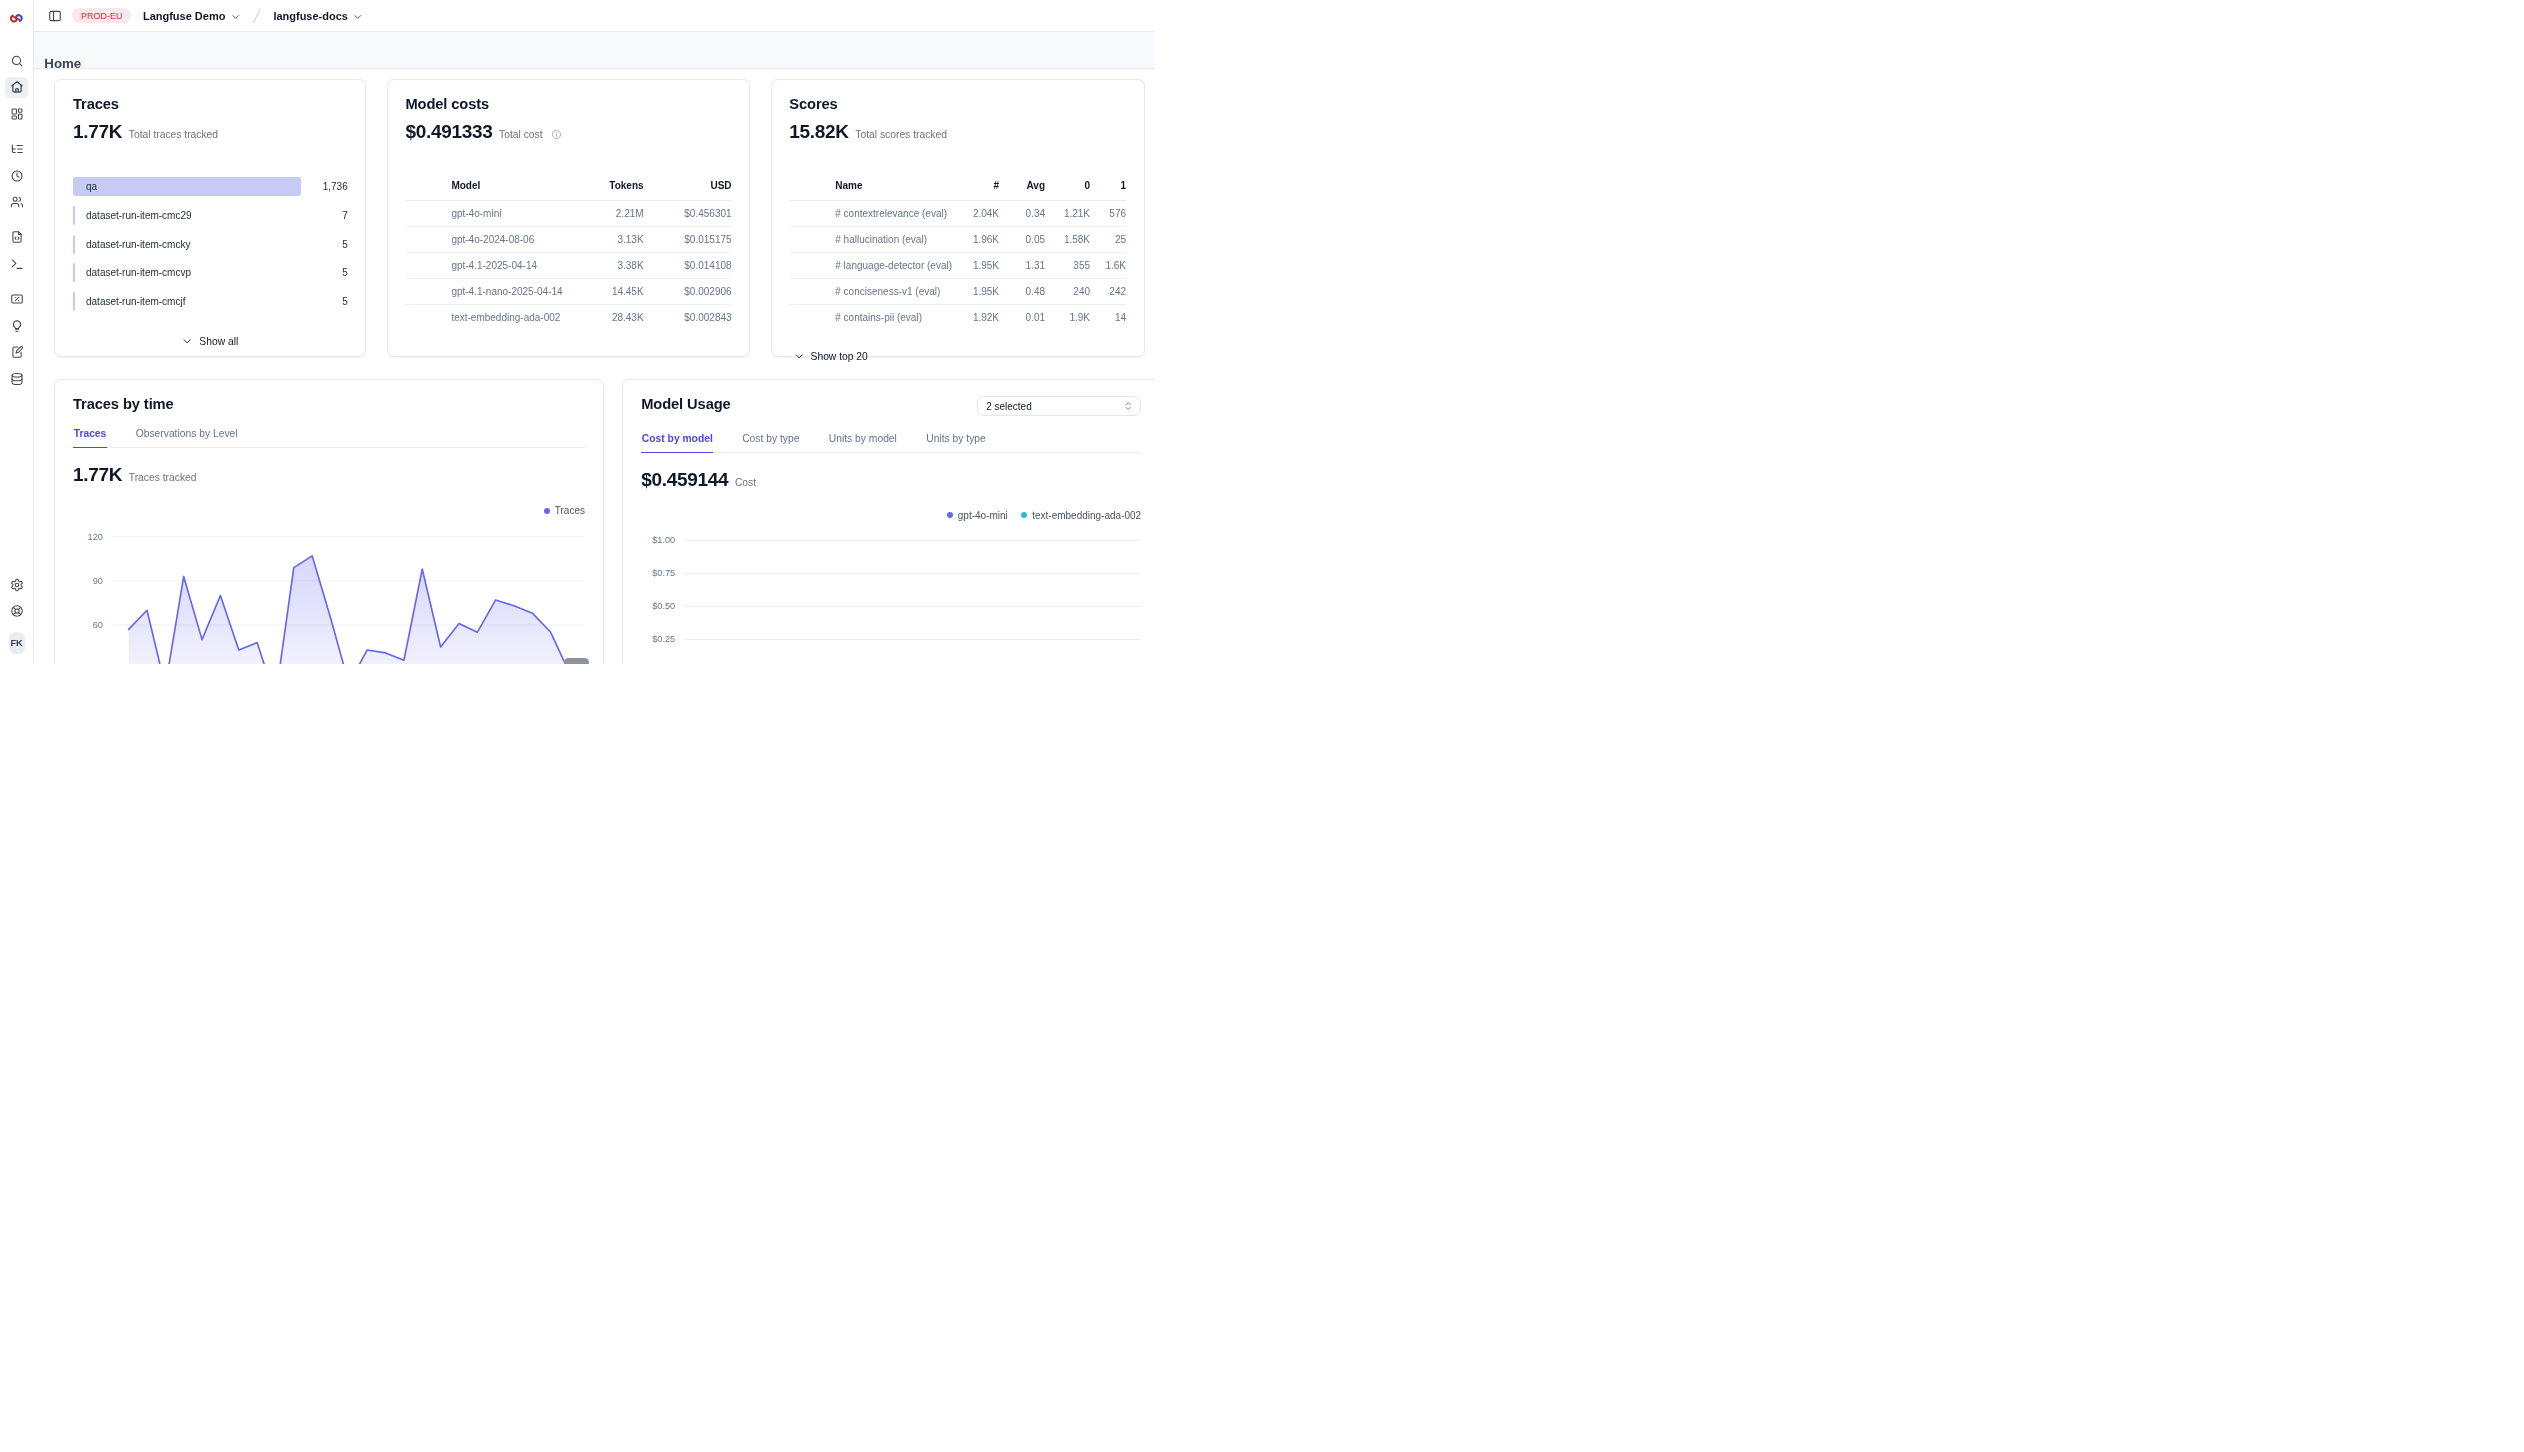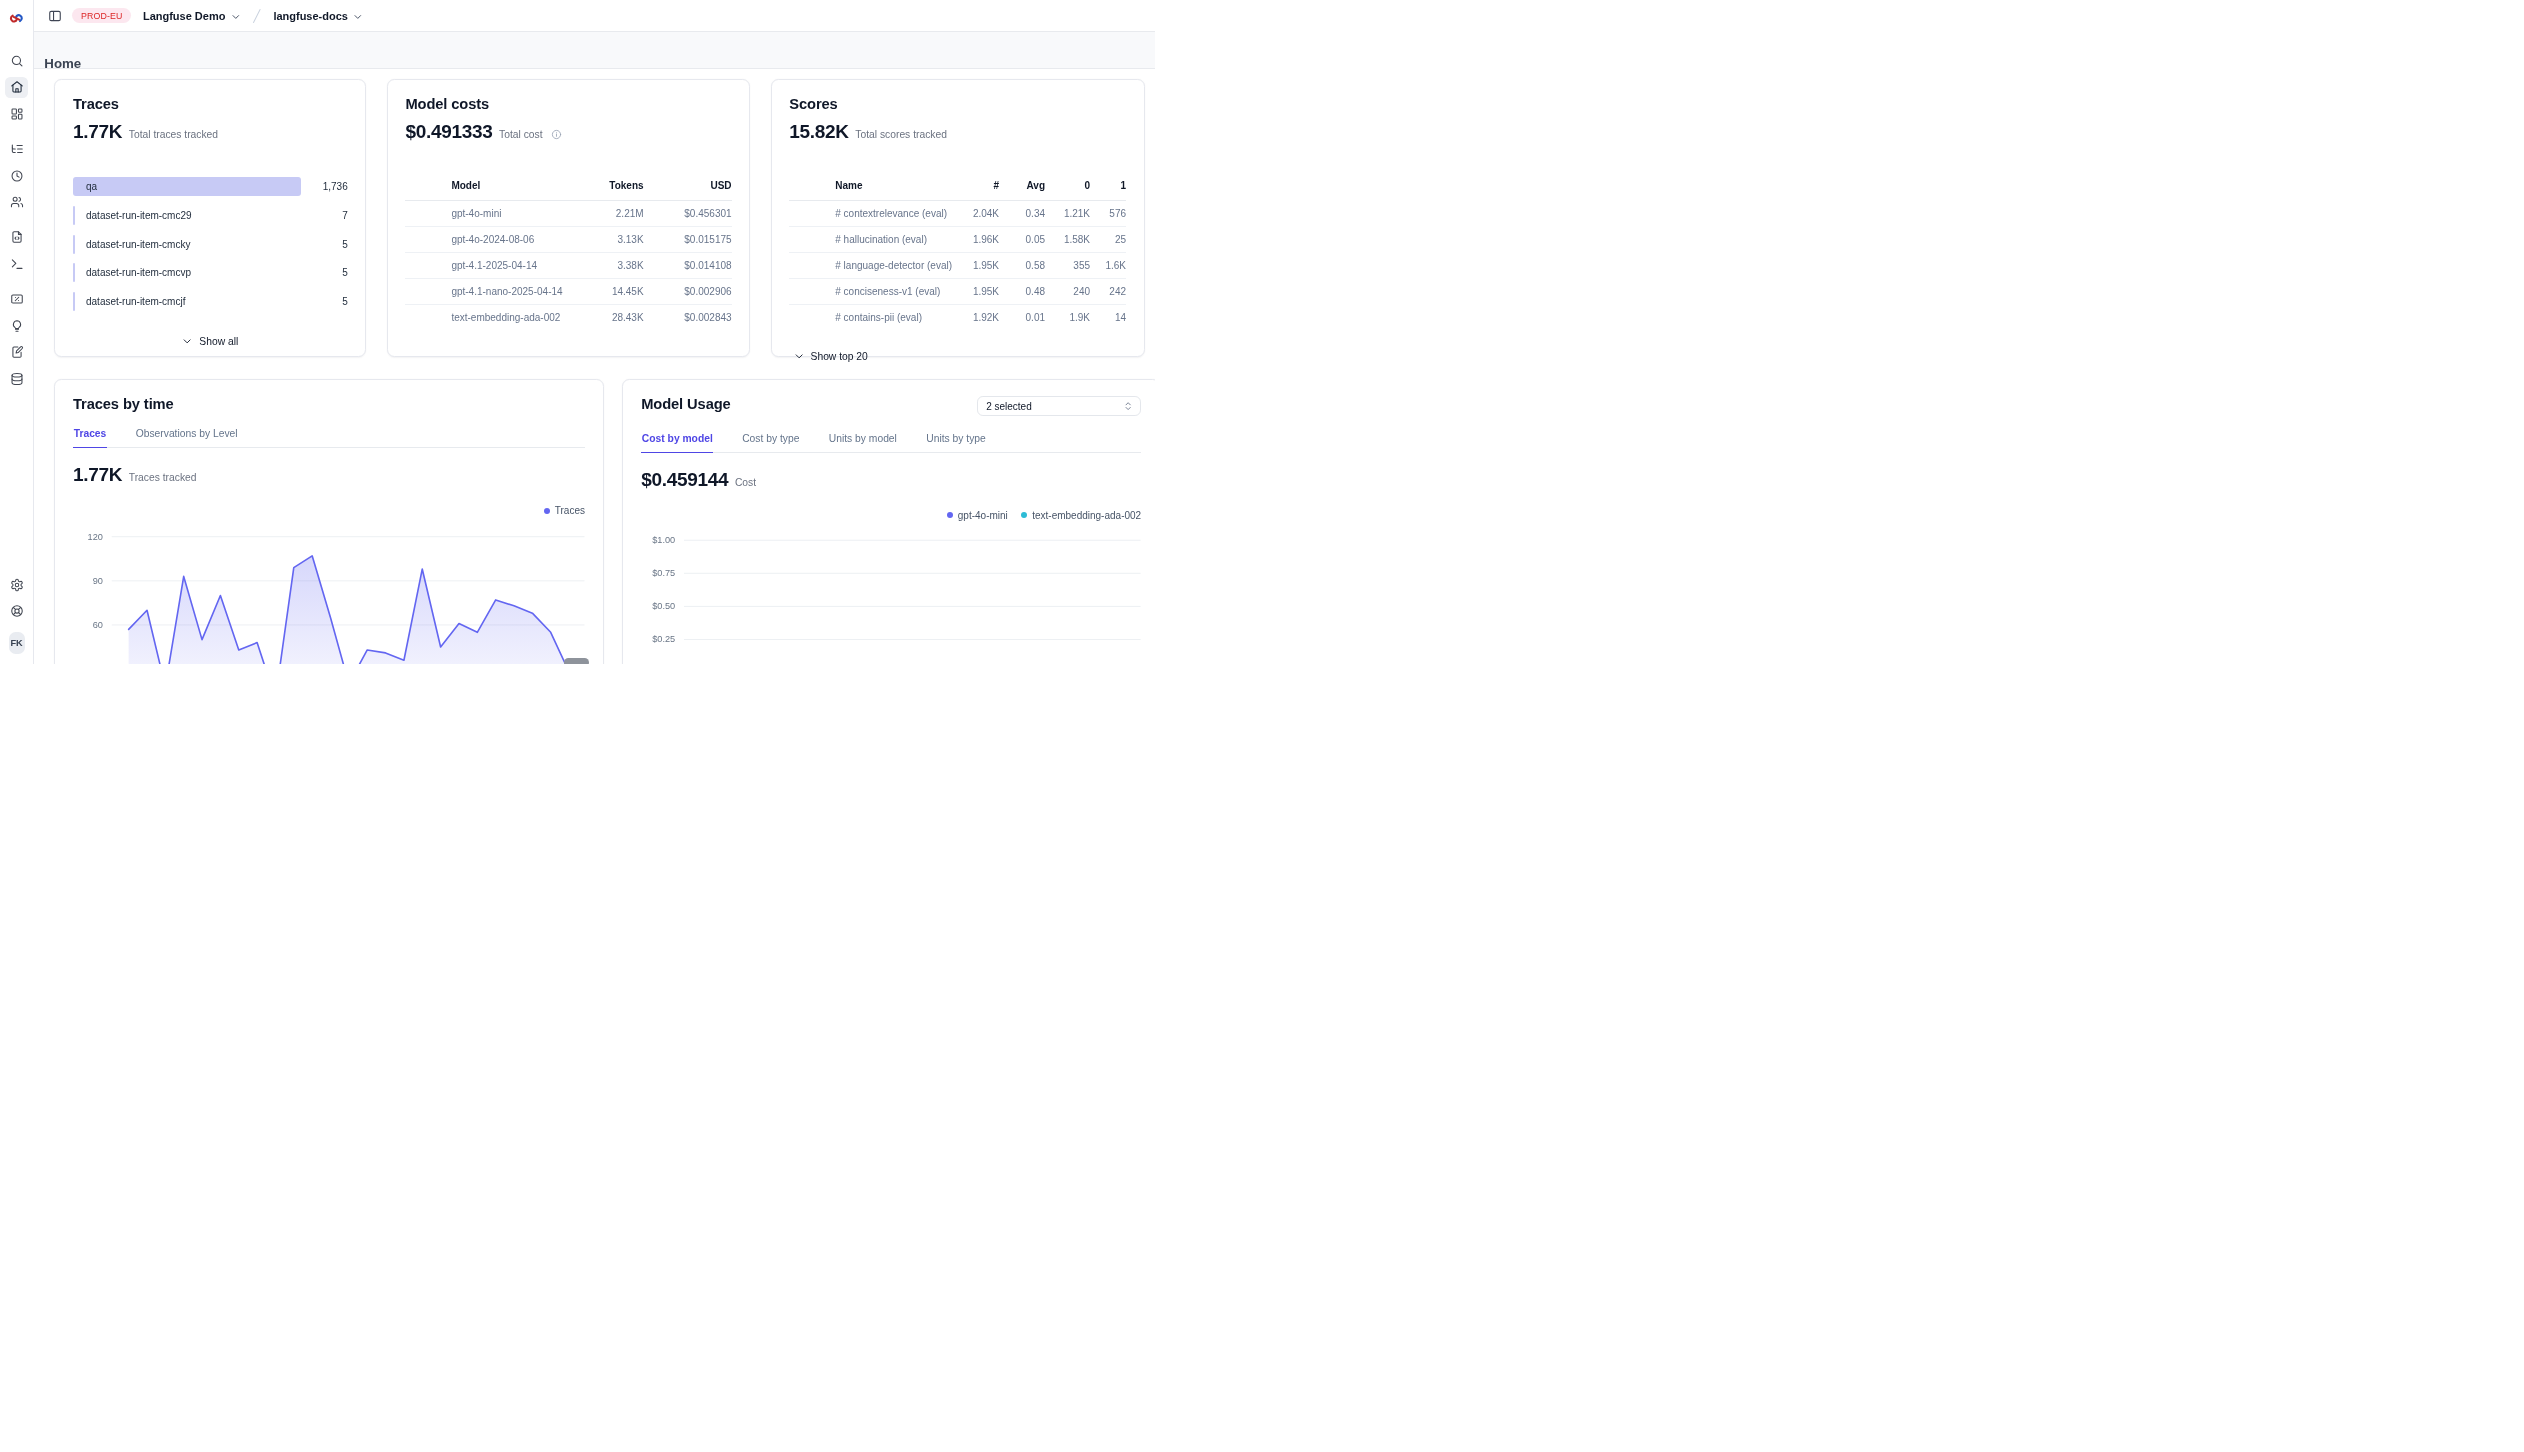--- a/index.html
+++ b/index.html
@@ -375,21 +375,21 @@
             <div class="mt-row">
               <span class="c-name"># hallucination (eval)</span>
               <span class="c-r w64">1.96K</span>
               <span class="c-r w62">0.05</span>
               <span class="c-r w61">1.58K</span>
               <span class="c-r w49">25</span>
             </div>
             <div class="mt-row">
               <span class="c-name"># language-detector (eval)</span>
               <span class="c-r w64">1.95K</span>
-              <span class="c-r w62">0.58</span>
+              <span class="c-r w62">1.31</span>
               <span class="c-r w61">355</span>
               <span class="c-r w49">1.6K</span>
             </div>
             <div class="mt-row">
               <span class="c-name"># conciseness-v1 (eval)</span>
               <span class="c-r w64">1.95K</span>
               <span class="c-r w62">0.48</span>
               <span class="c-r w61">240</span>
               <span class="c-r w49">242</span>
             </div>

